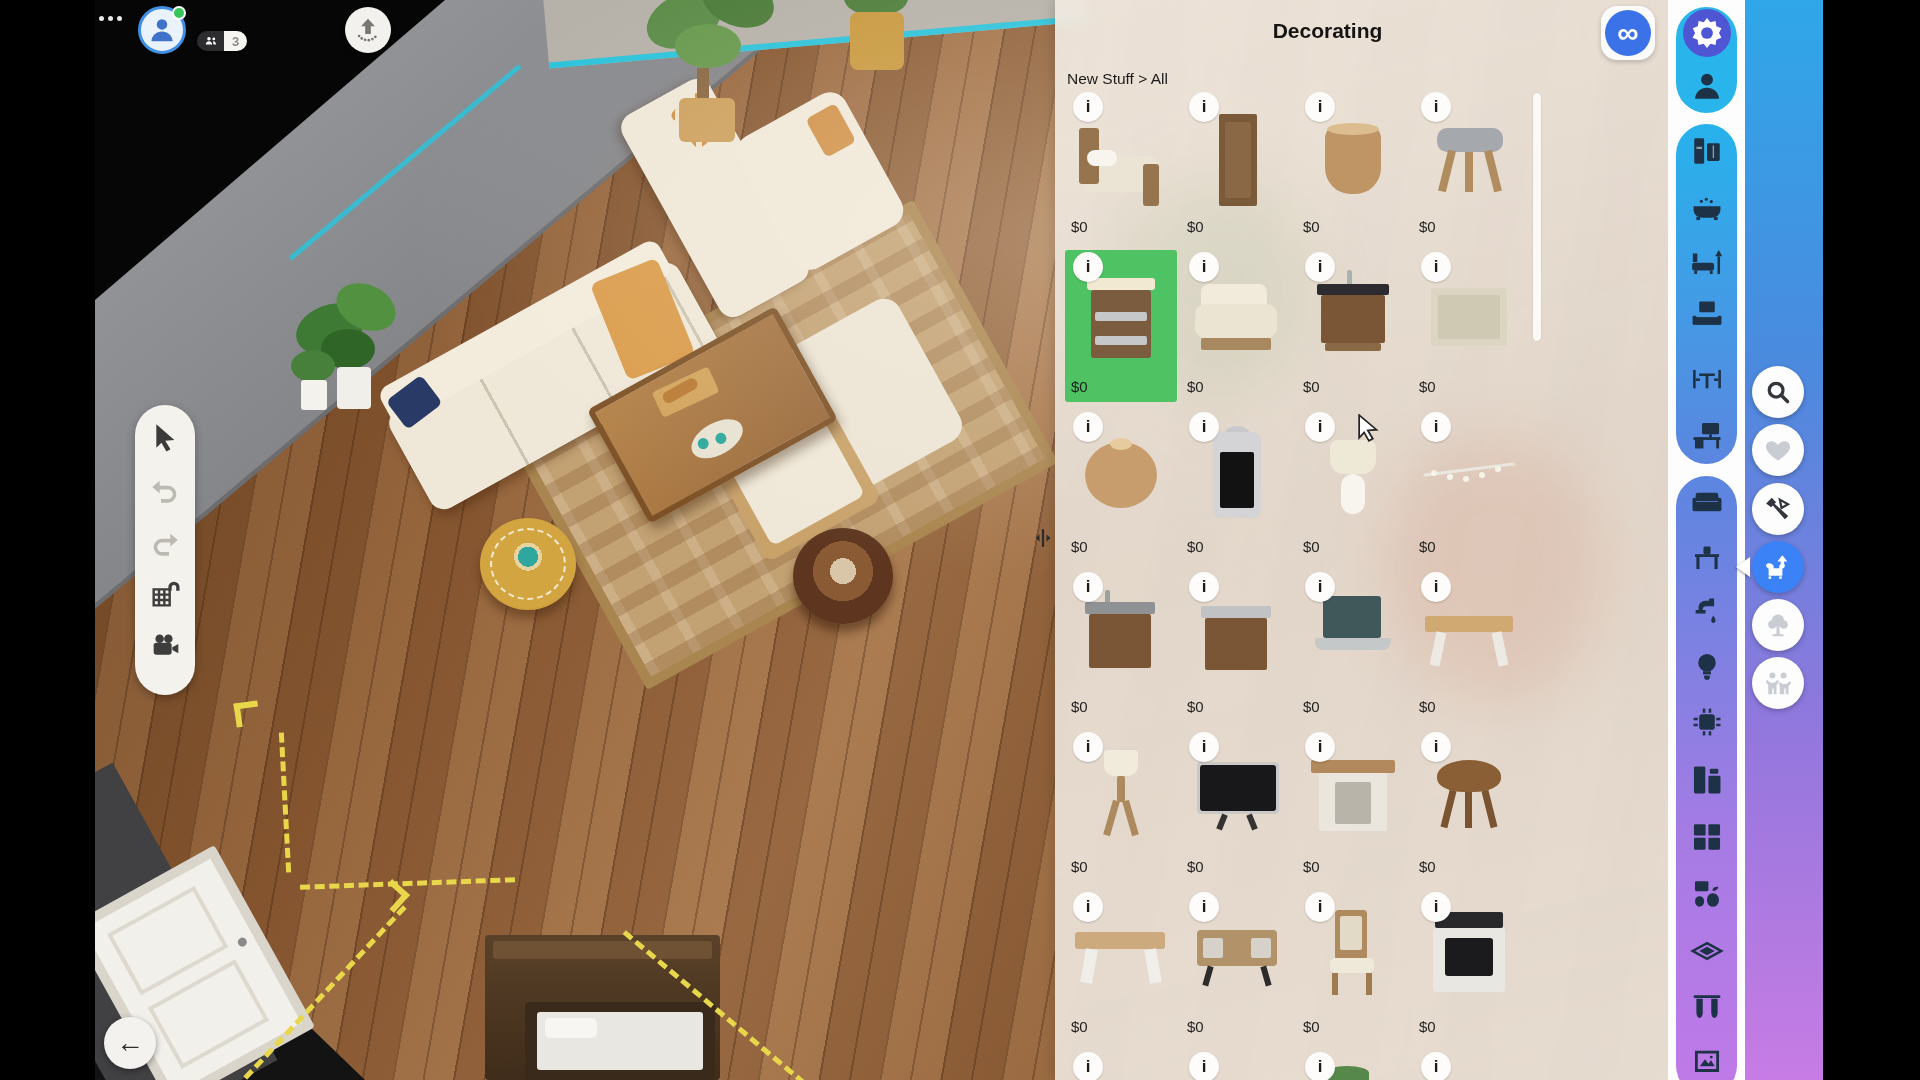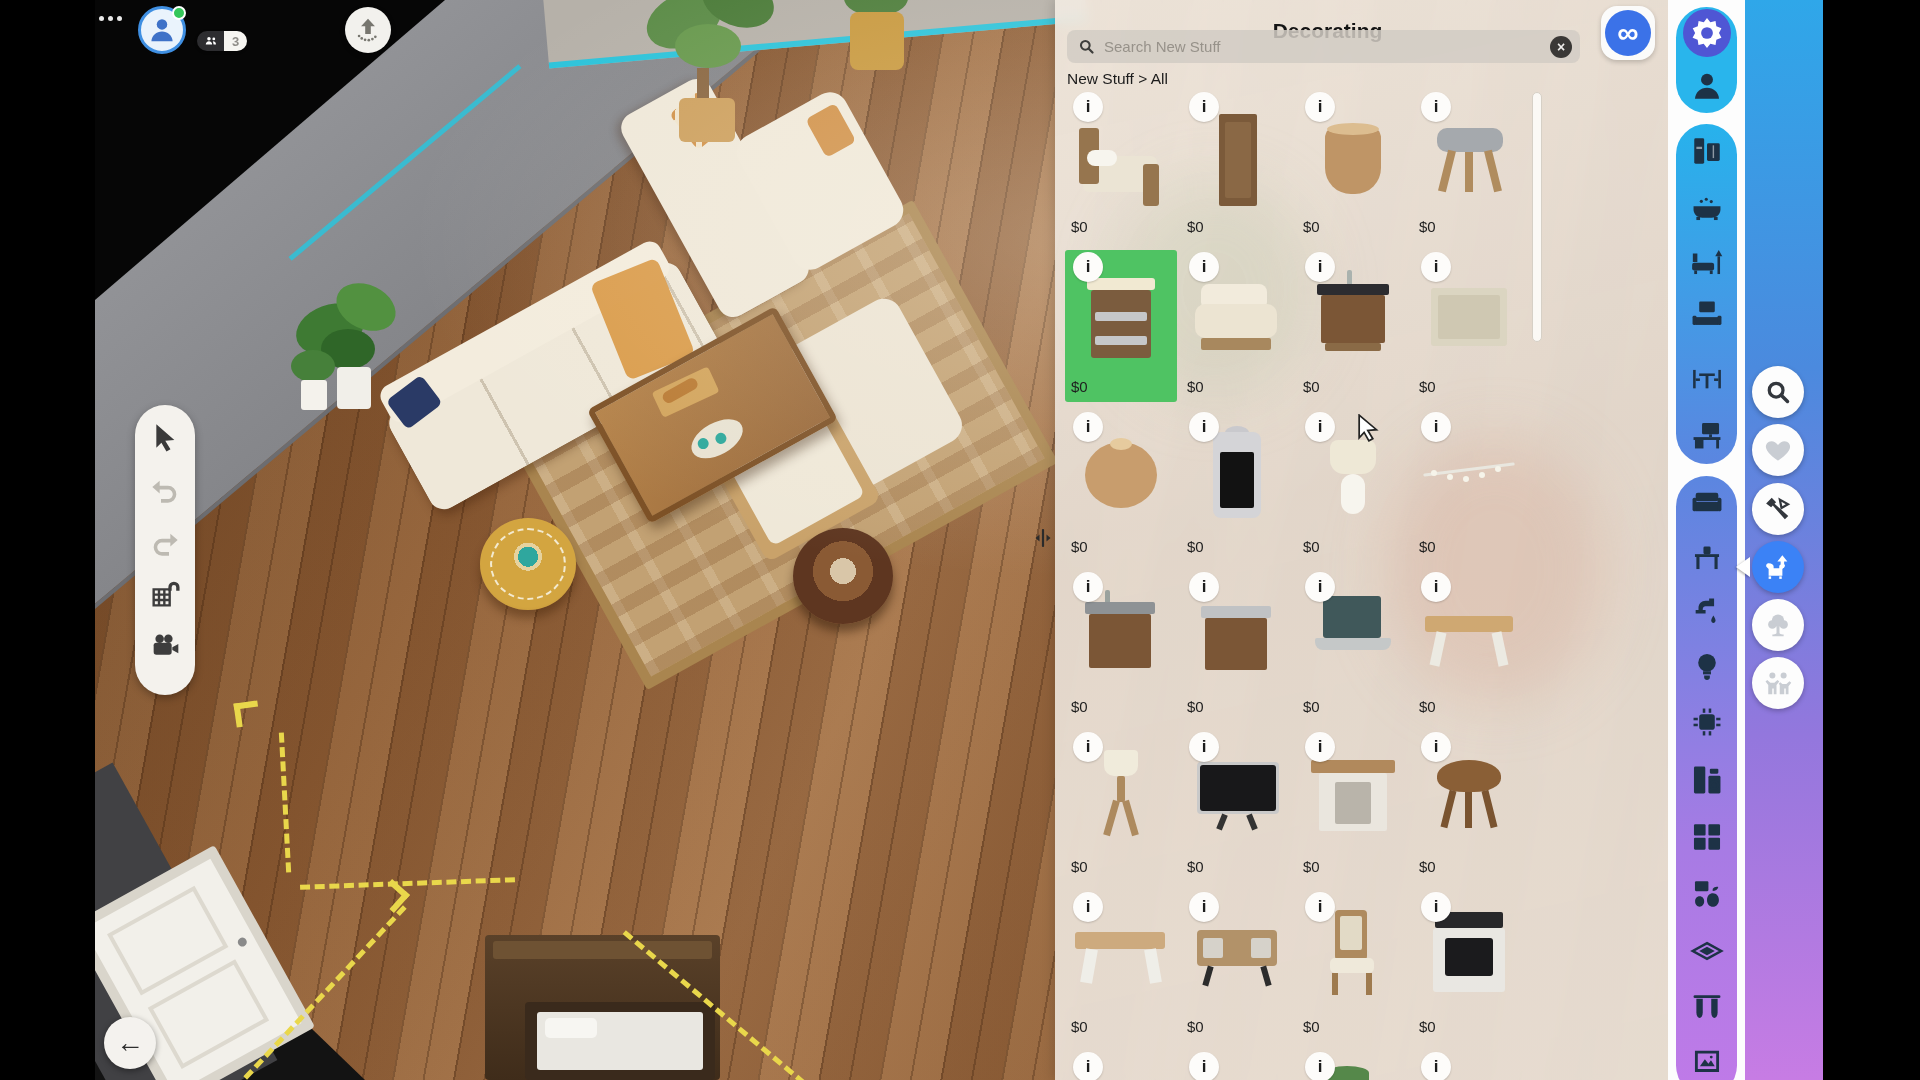--- a/index.html
+++ b/index.html
@@ -268,30 +268,20 @@
     </div>
 
   <div class="backbtn">
       <span>←</span>
     </div>
 
   <div class="panel">
     <div class="blob" style="left:330px;top:440px;width:220px;height:260px;background:rgba(214,170,150,.35)"></div>
     <div class="blob" style="left:60px;top:180px;width:200px;height:220px;background:rgba(190,200,170,.3)"></div>
     <div class="panel-title">Decorating</div>
-    <div class="searchbar">
-      <span class="icn" id="search-icon-slot">
-          <svg viewBox="0 0 24 24">
-            <circle cx="10.5" cy="10.5" r="5.5" fill="none" stroke="currentColor" stroke-width="2.6"></circle>
-            <path d="M14.8 14.8l4.8 4.8" stroke="currentColor" stroke-width="2.8" stroke-linecap="round"></path>
-          </svg>
-        </span>
-      <input type="text" placeholder="Search New Stuff" style="">
-      <span class="clearbtn">×</span>
-    </div>
     <div class="crumb">New Stuff &gt; All</div>
     <div id="item-grid">
         <div class="cell" style="left: 10px; top: 90px;">
           <div class="part" style="left: 18px; top: 66px; width: 74px; height: 36px; background: rgb(235, 228, 212); border-radius: 6px;"></div>
           <div class="part" style="left: 14px; top: 38px; width: 20px; height: 56px; background: rgb(150, 117, 78); border-radius: 3px;"></div>
           <div class="part" style="left: 78px; top: 74px; width: 16px; height: 42px; background: rgb(150, 117, 78); border-radius: 3px;"></div>
           <div class="part" style="left: 22px; top: 60px; width: 30px; height: 16px; background: rgb(247, 245, 238); border-radius: 8px;"></div>
           <div class="infobtn">i</div>
           <div class="price">$0</div>
         </div>

